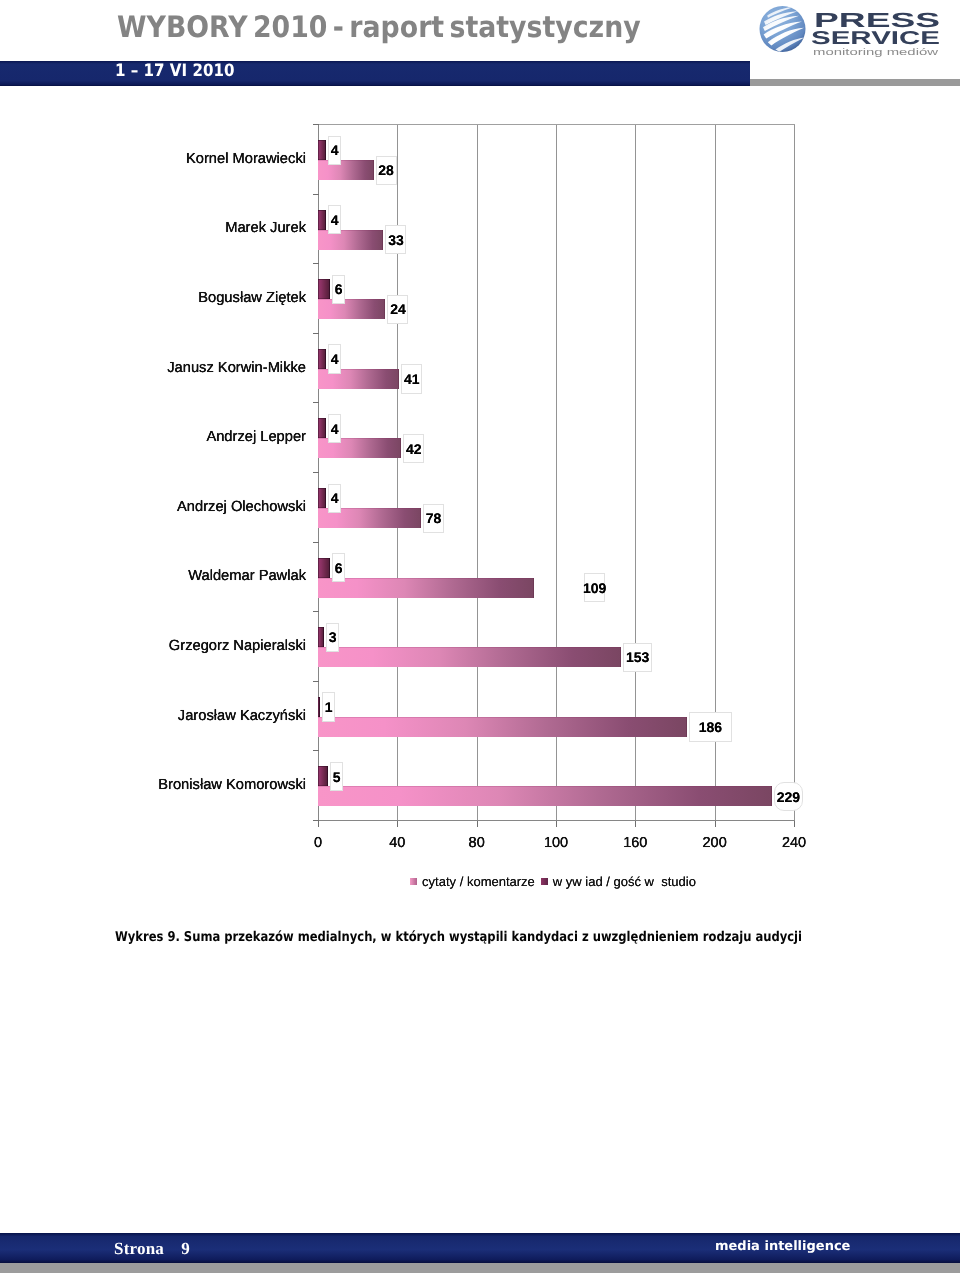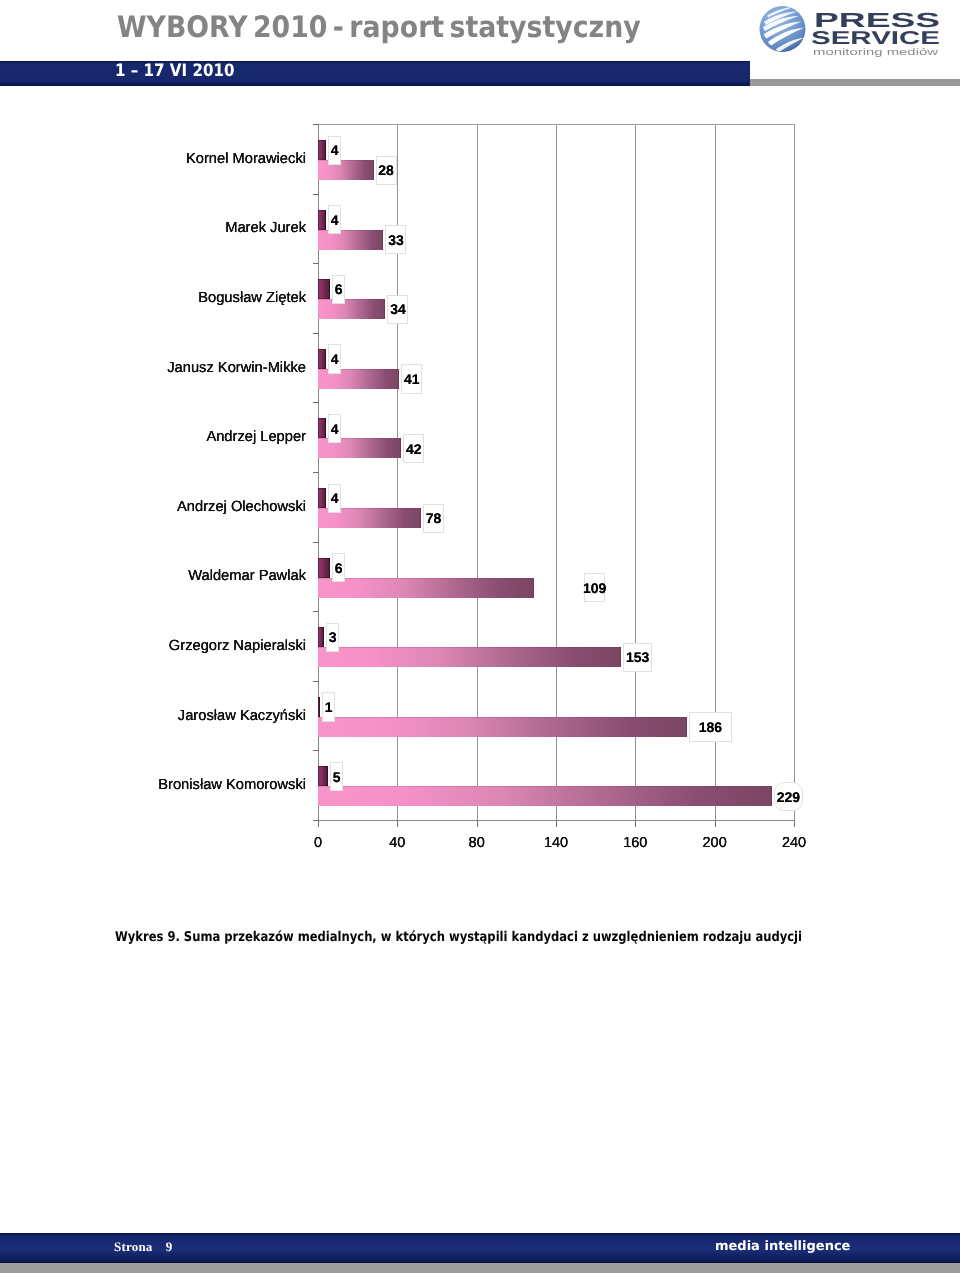--- a/index.html
+++ b/index.html
@@ -58,21 +58,21 @@
 
   #caption{position:absolute;left:115px;top:929px;font-family:"DejaVu Sans",sans-serif;
       font-weight:bold;font-size:13.5px;color:#050505;white-space:nowrap;
       transform:scaleX(0.856);transform-origin:left top;}
 
   
   #footer-blue{position:absolute;left:0;top:1233px;width:960px;height:30px;
       background:linear-gradient(to bottom,#07134a 0%,#16276c 12%,#1b2e78 55%,#0f1c5c 88%,#060e3c 100%);}
   #footer-grey{position:absolute;left:0;top:1263px;width:960px;height:10px;background:#9c9c9c;}
   #footer-page{position:absolute;left:114px;top:1239px;opacity:0.999;font-family:"Liberation Serif",serif;
-      font-weight:bold;font-size:13px;color:#fff;letter-spacing:0.2px;white-space:pre;}
+      font-weight:bold;font-size:17px;color:#fff;letter-spacing:0.2px;white-space:pre;}
   #footer-tag{position:absolute;left:715px;top:1239px;opacity:0.999;font-family:"DejaVu Sans",sans-serif;
       font-weight:bold;font-size:13px;color:#fff;}
 </style>
 </head>
 <body>
 
 <div class="page">
   <div id="report-title">WYBORY 2010 - raport statystyczny</div>
   <div id="header-blue-bar"></div>
   <div id="header-date">1 – 17 VI 2010</div>
@@ -143,39 +143,39 @@
       <div class="cat-label" style="right: 654px; top: 637px; line-height: 18px;">Grzegorz Napieralski</div>
       <div class="cat-label" style="right: 654px; top: 706.6px; line-height: 18px;">Jarosław Kaczyński</div>
       <div class="cat-label" style="right: 654px; top: 776.2px; line-height: 18px;">Bronisław Komorowski</div>
       <div class="xtick" style="left: 318px;"></div>
       <div class="xtlabel" style="left: 288px; width: 60px;">0</div>
       <div class="xtick" style="left: 397.333px;"></div>
       <div class="xtlabel" style="left: 367.333px; width: 60px;">40</div>
       <div class="xtick" style="left: 476.667px;"></div>
       <div class="xtlabel" style="left: 446.667px; width: 60px;">80</div>
       <div class="xtick" style="left: 556px;"></div>
-      <div class="xtlabel" style="left: 526px; width: 60px;">140</div>
+      <div class="xtlabel" style="left: 526px; width: 60px;">100</div>
       <div class="xtick" style="left: 635.333px;"></div>
       <div class="xtlabel" style="left: 605.333px; width: 60px;">160</div>
       <div class="xtick" style="left: 714.667px;"></div>
       <div class="xtlabel" style="left: 684.667px; width: 60px;">200</div>
       <div class="xtick" style="left: 794px;"></div>
       <div class="xtlabel" style="left: 764px; width: 60px;">240</div>
       <div class="bar s2" style="left: 318px; top: 140px; width: 7.93333px; height: 20px;"></div>
       <div class="vlabel" style="left: 327.933px; top: 135.5px; height: 29.3px; width: 13.5px;">4</div>
       <div class="bar s1" style="left: 318px; top: 160px; width: 55.5333px; height: 20px;"></div>
       <div class="vlabel" style="left: 375.533px; top: 155.5px; height: 29.3px; width: 21px;">28</div>
       <div class="bar s2" style="left: 318px; top: 209.6px; width: 7.93333px; height: 20px;"></div>
       <div class="vlabel" style="left: 327.933px; top: 205.1px; height: 29.3px; width: 13.5px;">4</div>
       <div class="bar s1" style="left: 318px; top: 229.6px; width: 65.45px; height: 20px;"></div>
       <div class="vlabel" style="left: 385.45px; top: 225.1px; height: 29.3px; width: 21px;">33</div>
       <div class="bar s2" style="left: 318px; top: 279.2px; width: 11.9px; height: 20px;"></div>
       <div class="vlabel" style="left: 331.9px; top: 274.7px; height: 29.3px; width: 13.5px;">6</div>
       <div class="bar s1" style="left: 318px; top: 299.2px; width: 67.4333px; height: 20px;"></div>
-      <div class="vlabel" style="left: 387.433px; top: 294.7px; height: 29.3px; width: 21px;">34</div>
+      <div class="vlabel" style="left: 387.433px; top: 294.7px; height: 29.3px; width: 21px;">24</div>
       <div class="bar s2" style="left: 318px; top: 348.8px; width: 7.93333px; height: 20px;"></div>
       <div class="vlabel" style="left: 327.933px; top: 344.3px; height: 29.3px; width: 13.5px;">4</div>
       <div class="bar s1" style="left: 318px; top: 368.8px; width: 81.3167px; height: 20px;"></div>
       <div class="vlabel" style="left: 401.317px; top: 364.3px; height: 29.3px; width: 21px;">41</div>
       <div class="bar s2" style="left: 318px; top: 418.4px; width: 7.93333px; height: 20px;"></div>
       <div class="vlabel" style="left: 327.933px; top: 413.9px; height: 29.3px; width: 13.5px;">4</div>
       <div class="bar s1" style="left: 318px; top: 438.4px; width: 83.3px; height: 20px;"></div>
       <div class="vlabel" style="left: 403.3px; top: 433.9px; height: 29.3px; width: 21px;">42</div>
       <div class="bar s2" style="left: 318px; top: 488px; width: 7.93333px; height: 20px;"></div>
       <div class="vlabel" style="left: 327.933px; top: 483.5px; height: 29.3px; width: 13.5px;">4</div>
@@ -191,18 +191,19 @@
       <div class="vlabel" style="left: 623.45px; top: 642.7px; height: 29.3px; width: 28.5px;">153</div>
       <div class="bar s2" style="left: 318px; top: 696.8px; width: 1.98333px; height: 20px;"></div>
       <div class="vlabel" style="left: 321.983px; top: 692.3px; height: 29.3px; width: 13.5px;">1</div>
       <div class="bar s1" style="left: 318px; top: 716.8px; width: 368.9px; height: 20px;"></div>
       <div class="vlabel" style="left: 688.9px; top: 712.3px; height: 29.3px; width: 43px;">186</div>
       <div class="bar s2" style="left: 318px; top: 766.4px; width: 9.91667px; height: 20px;"></div>
       <div class="vlabel" style="left: 329.917px; top: 761.9px; height: 29.3px; width: 13.5px;">5</div>
       <div class="bar s1" style="left: 318px; top: 786.4px; width: 454.183px; height: 20px;"></div>
       <div class="vlabel" style="left: 774.183px; top: 781.9px; height: 29.3px; width: 28.5px; border-radius: 10px;">229</div>
     </div>
+  <div id="legend"><span><span class="lg-sw" style="background: linear-gradient(to right, rgb(244, 155, 198), rgb(176, 98, 140));"></span><span>cytaty / komentarze</span></span><span style="margin-left: 6px;"><span class="lg-sw" style="background: linear-gradient(to right, rgb(143, 52, 100), rgb(94, 37, 71));"></span><span>w yw iad / gość w  studio</span></span></div>
   <div id="caption">Wykres 9. Suma przekazów medialnych, w których wystąpili kandydaci z uwzględnieniem rodzaju audycji</div>
   <div id="footer-blue"></div>
   <div id="footer-grey"></div>
   <div id="footer-page">Strona 9</div>
   <div id="footer-tag">media intelligence</div>
 </div>
 
 </body></html>

